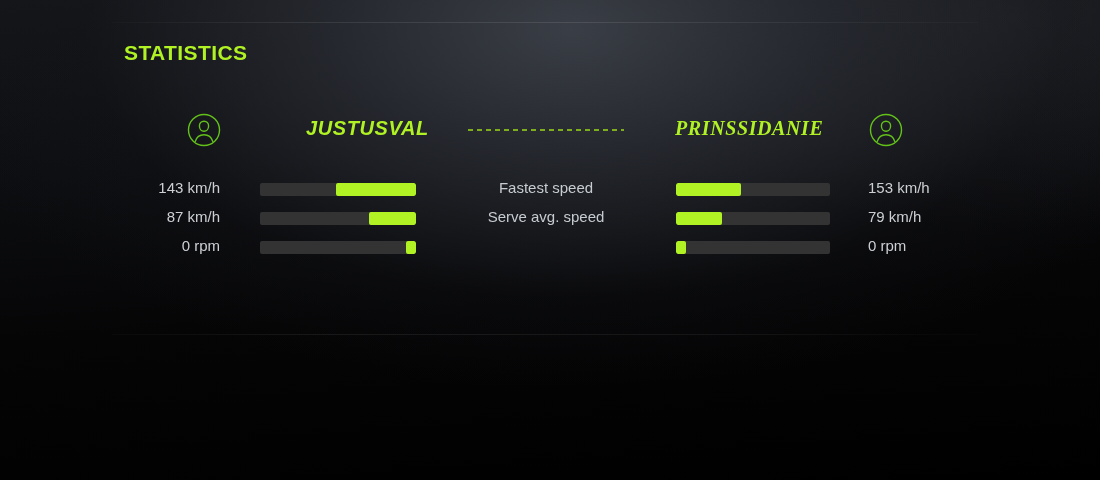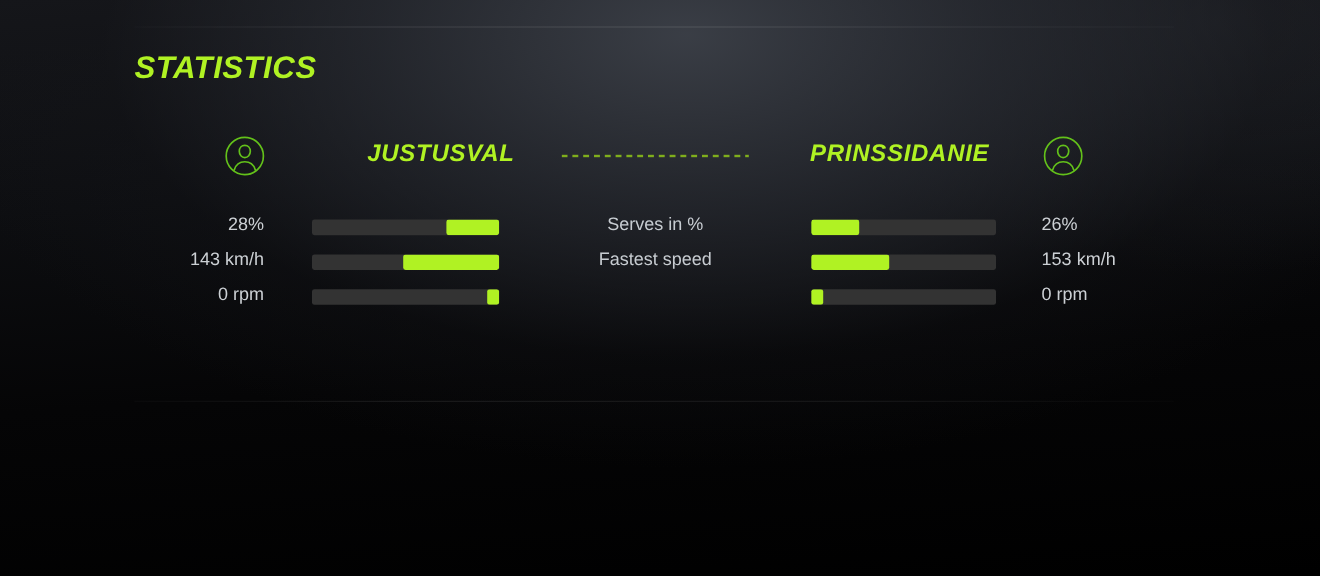--- a/index.html
+++ b/index.html
@@ -37,25 +37,24 @@
   .rule.top    { top: 22px; }
   .rule.bottom { top: 334px; background: linear-gradient(90deg,
         rgba(255,255,255,0.02) 0%,
         rgba(255,255,255,0.075) 25%,
         rgba(255,255,255,0.06) 70%,
         rgba(255,255,255,0.012) 100%); }
 
   
   .title {
     position: absolute;
-    left: 112px;
+    left: 124px;
     top: 41px;
-    font-size: 26px;
+    font-size: 21px;
     font-weight: bold;
-    font-style: italic;
     letter-spacing: 0.4px;
     color: #b0f223;
     white-space: nowrap;
   }
 
   
   .header-row {
     position: absolute;
     left: 112px;
     top: 110px;
@@ -77,21 +76,21 @@
     position: absolute;
     top: 7px;
     font-size: 20px;
     font-weight: bold;
     font-style: italic;
     letter-spacing: 0.6px;
     color: #b0f223;
     white-space: nowrap;
   }
   .player-name.left  { left: 194px; }
-  .player-name.right { left: 563px; }
+  .player-name.right { left: 563px; font-family: Liberation Serif, serif; }
 
   .dash-divider {
     position: absolute;
     left: 356px;
     top: 19px;
     width: 156px;
     height: 2px;
     background-image: linear-gradient(90deg, #7fae1c 0 5px, rgba(0,0,0,0) 5px 9px);
     background-size: 9px 2px;
     background-repeat: repeat-x;
@@ -182,40 +181,40 @@
         <circle cx="20" cy="20" r="15.5" fill="none" stroke="#63c11a" stroke-width="1.4"></circle>
         <path d="M20 11.2c2.7 0 4.6 2.1 4.6 4.9 0 2.9-2 5.2-4.6 5.2s-4.6-2.3-4.6-5.2c0-2.8 1.9-4.9 4.6-4.9z" fill="none" stroke="#63c11a" stroke-width="1.4"></path>
         <path d="M11.2 31.6c1.3-4.3 4.6-6.8 8.8-6.8s7.5 2.5 8.8 6.8" fill="none" stroke="#63c11a" stroke-width="1.4" stroke-linecap="round"></path>
       </svg>
     </div>
 
   </div>
 
   <div class="stats" id="stats">
       <div class="stat-row">
-        <div class="val left">28%</div>
-        <div class="bar left">
-          <span class="fill" style="width: 44px;"></span>
-        </div>
-        <div class="label">Serves in %</div>
-        <div class="bar right">
-          <span class="fill" style="width: 40px;"></span>
-        </div>
-        <div class="val right">26%</div>
-      </div>
-      <div class="stat-row">
         <div class="val left">143 km/h</div>
         <div class="bar left">
           <span class="fill" style="width: 80px;"></span>
         </div>
         <div class="label">Fastest speed</div>
         <div class="bar right">
           <span class="fill" style="width: 65px;"></span>
         </div>
         <div class="val right">153 km/h</div>
+      </div>
+      <div class="stat-row">
+        <div class="val left">87 km/h</div>
+        <div class="bar left">
+          <span class="fill" style="width: 47px;"></span>
+        </div>
+        <div class="label">Serve avg. speed</div>
+        <div class="bar right">
+          <span class="fill" style="width: 46px;"></span>
+        </div>
+        <div class="val right">79 km/h</div>
       </div>
       <div class="stat-row">
         <div class="val left">0 rpm</div>
         <div class="bar left">
           <span class="fill" style="width: 10px;"></span>
         </div>
         <div class="bar right">
           <span class="fill" style="width: 10px;"></span>
         </div>
         <div class="val right">0 rpm</div>

